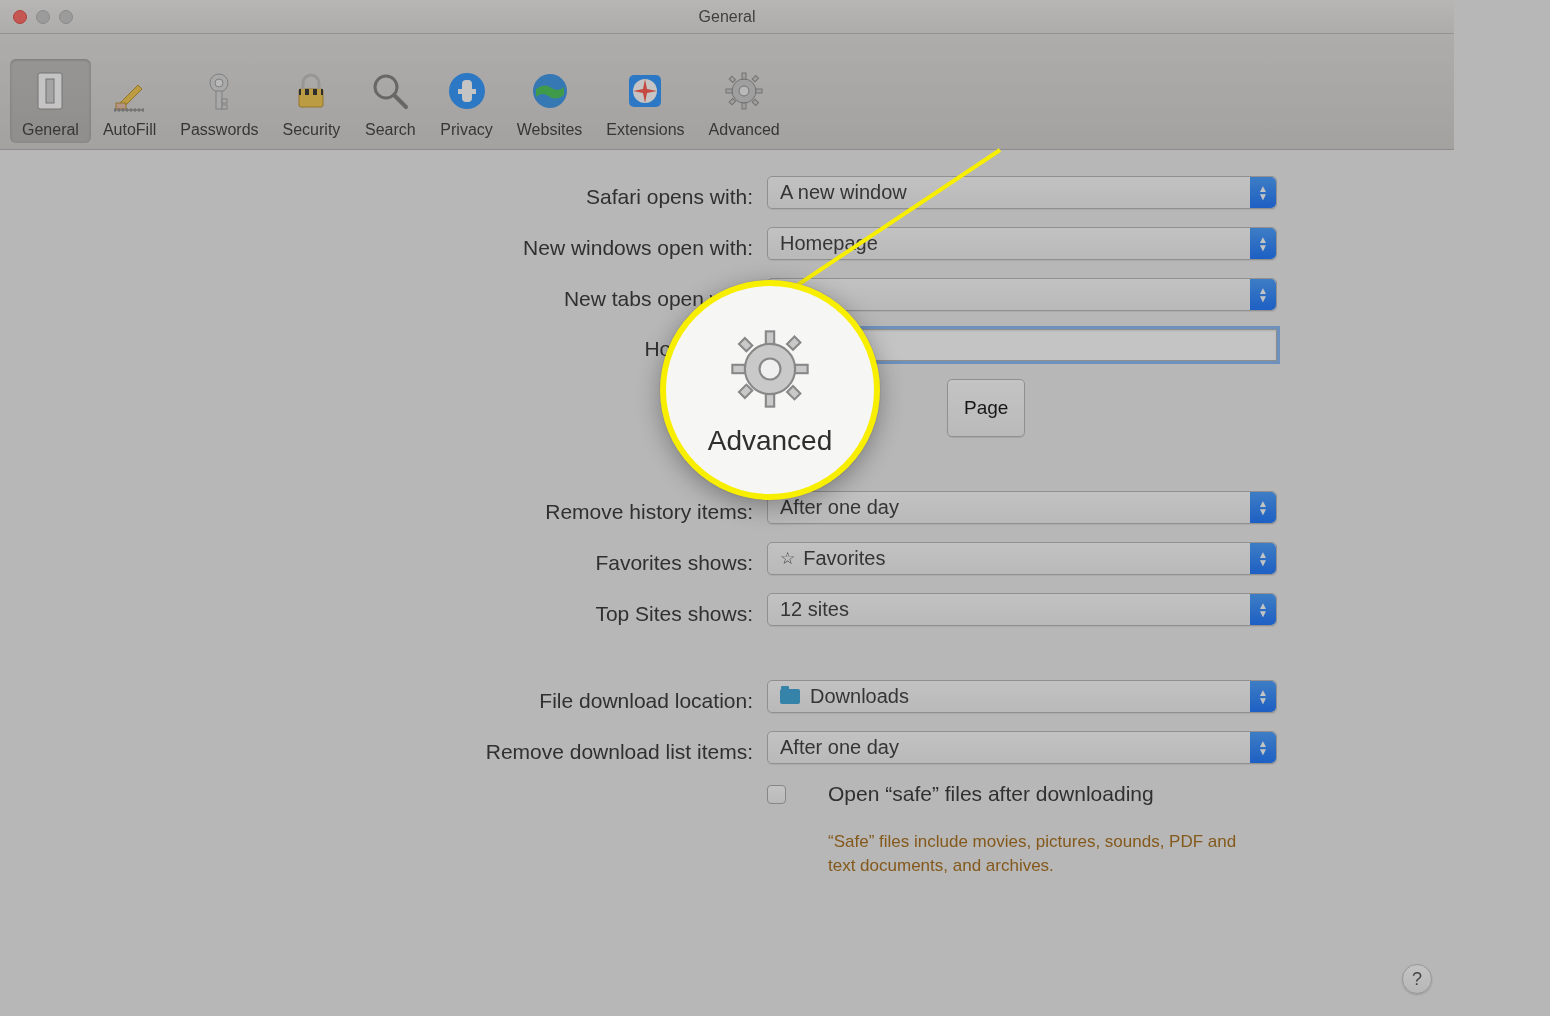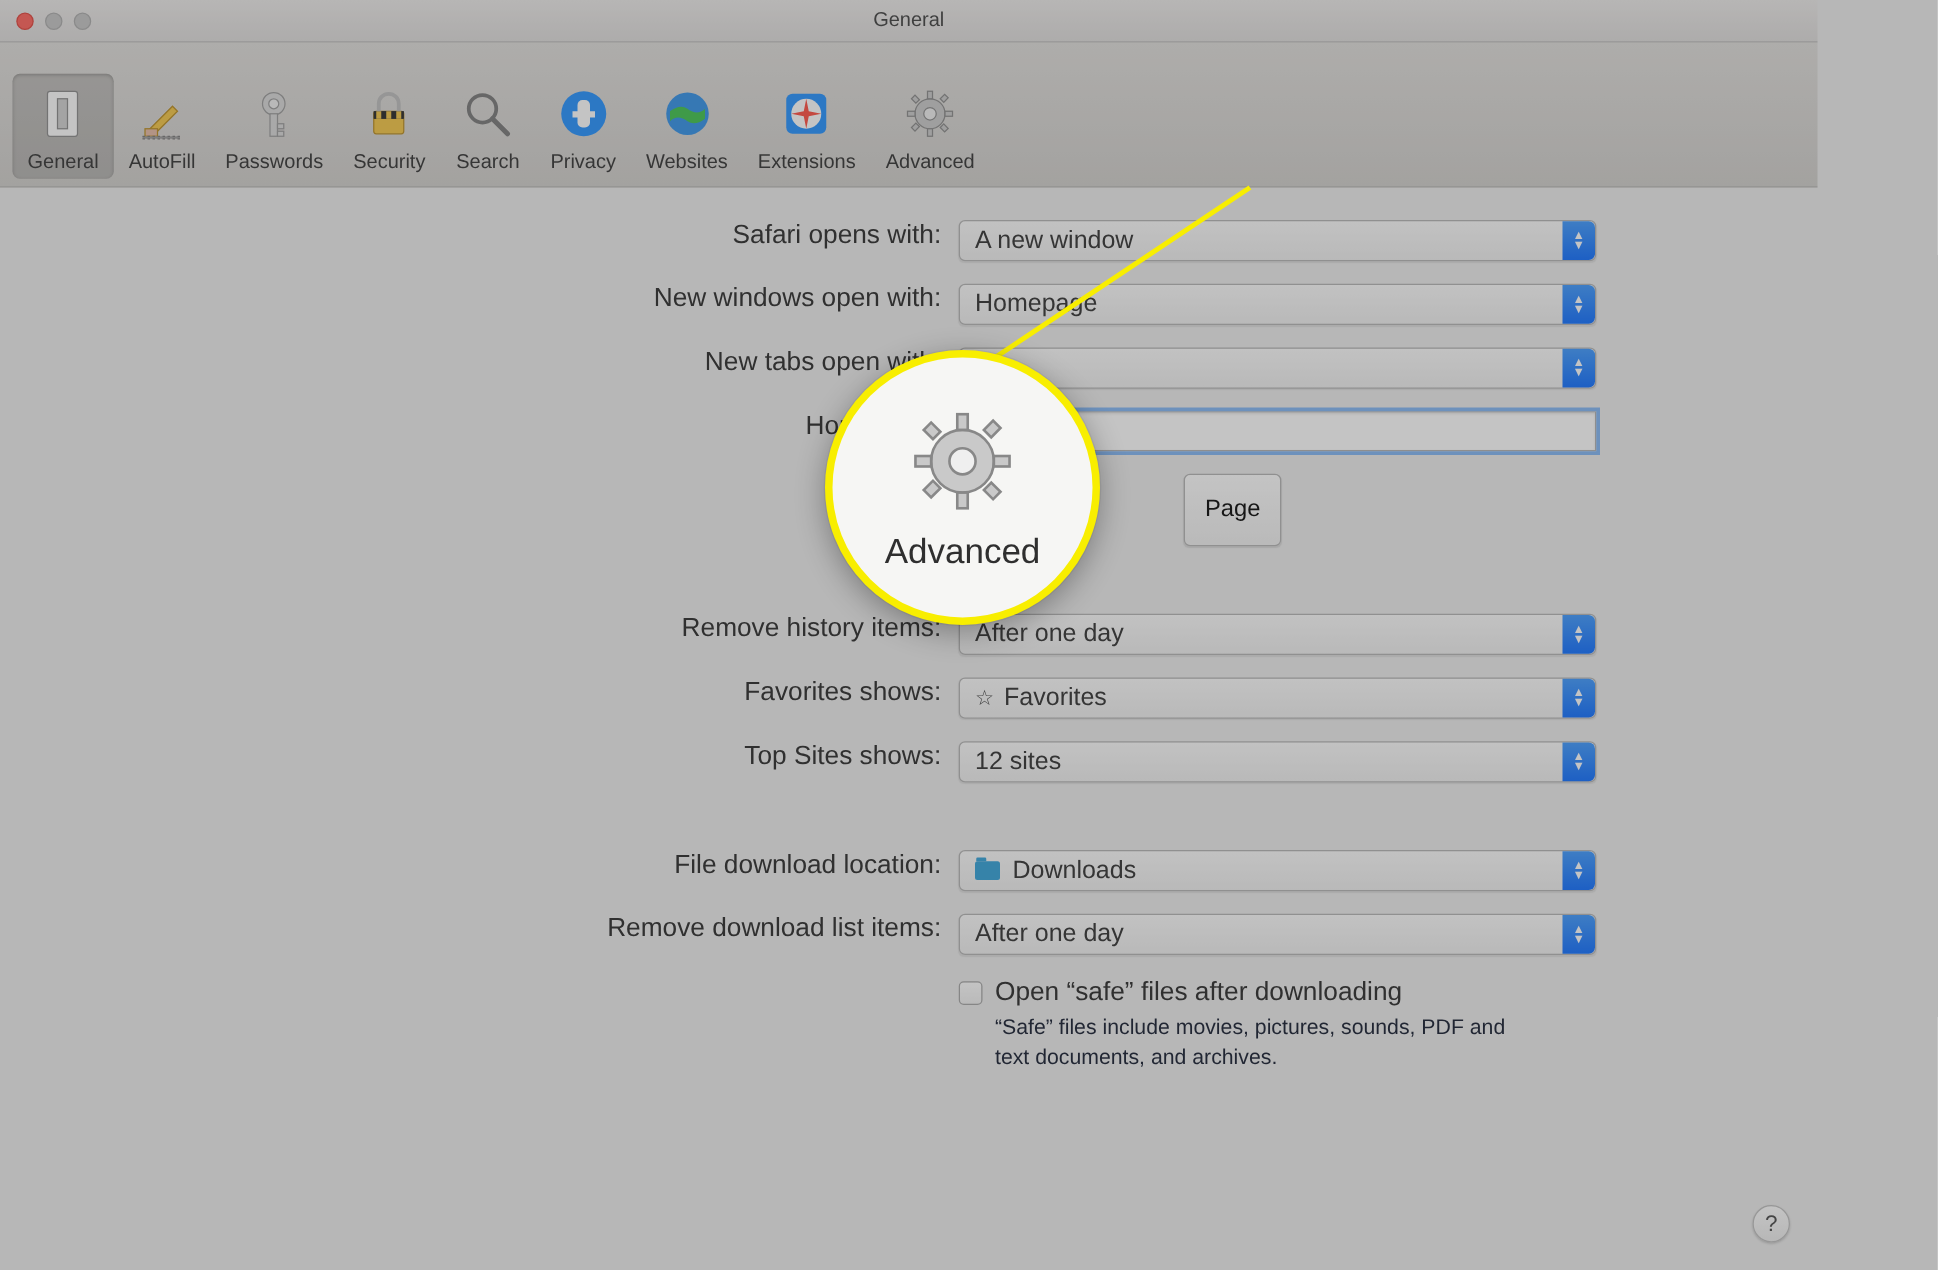--- a/index.html
+++ b/index.html
@@ -53,21 +53,21 @@
       cursor: default;
       text-align:center;
     }
     .tb-item.selected { background: rgba(0,0,0,0.14); box-shadow: inset 0 1px 3px rgba(0,0,0,0.25); }
     .tb-label { font-size: 16px; color:#2f2f2f; margin-top:4px;}
     .tb-icon { width: 52px; height: 52px; display:flex; align-items:center; justify-content:center;}
     .content {
       padding: 26px 0 0 0;
     }
     .row {
-      display:flex; align-items:flex-start;
+      display:flex; align-items:flex-end;
       margin: 0 auto 18px auto;
       width: 1100px;
     }
     .row .lbl {
       width: 590px; text-align:right; font-size:21px; color:#252525; padding-right:14px;
     }
     .ctrl-holder { width: 510px; display:flex; }
     .sel {
       flex:1;
       height: 33px;
@@ -97,26 +97,26 @@
       box-shadow: inset 0 1px 2px rgba(0,0,0,0.12);
     }
     .btn {
       background: linear-gradient(#ffffff,#f0f0f0);
       border:1px solid #b3b3b3;
       border-radius:5px;
       padding: 17px 16px;
       font-size:19px;
       box-shadow: 0 1px 1px rgba(0,0,0,0.1);
     }
-    .checkbox-row { display:flex; align-items:flex-start; }
+    .checkbox-row { display:flex; align-items:flex-start;gap:32px; }
     .cb {
       width:19px; height:19px; border:1px solid #a4a4a4; border-radius:4px;
       background: linear-gradient(#fff,#f0f0f0); margin-top:3px; margin-right:10px;
     }
-    .help-text { font-size:17px; color:#0f172a; margin-top:4px; line-height:1.4; max-width:420px;}
+    .help-text { font-size:17px; color:#a16207; margin-top:24px; line-height:1.4; max-width:420px;}
     .help-btn {
       position:absolute; right:22px; bottom:22px;
       width:30px; height:30px; border-radius:50%;
       background: linear-gradient(#fff,#ececec);
       border:1px solid #bdbdbd;
       font-size:18px; color:#444;
       display:flex; align-items:center; justify-content:center;
       box-shadow: 0 1px 2px rgba(0,0,0,0.2);
     }
     .star { margin-right:8px; font-size:17px; color:#444; }

